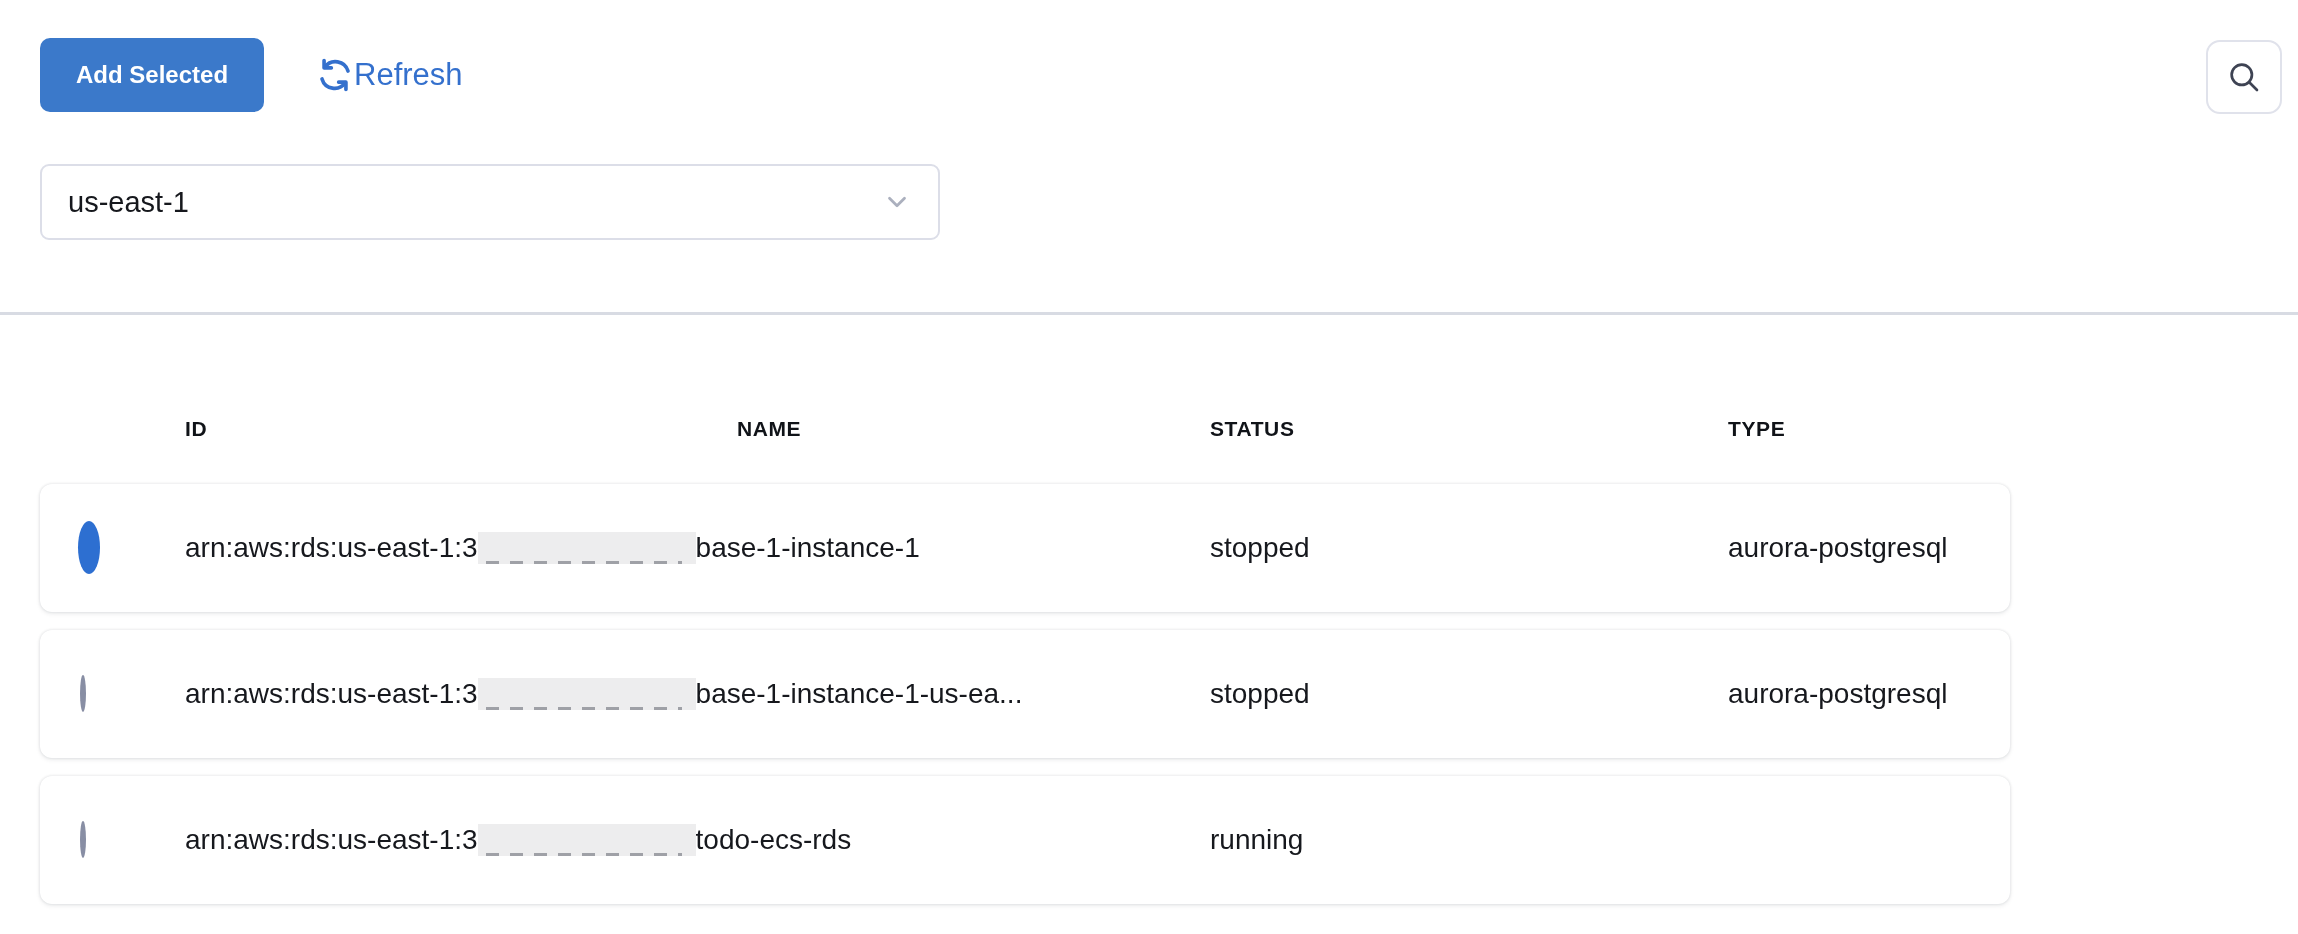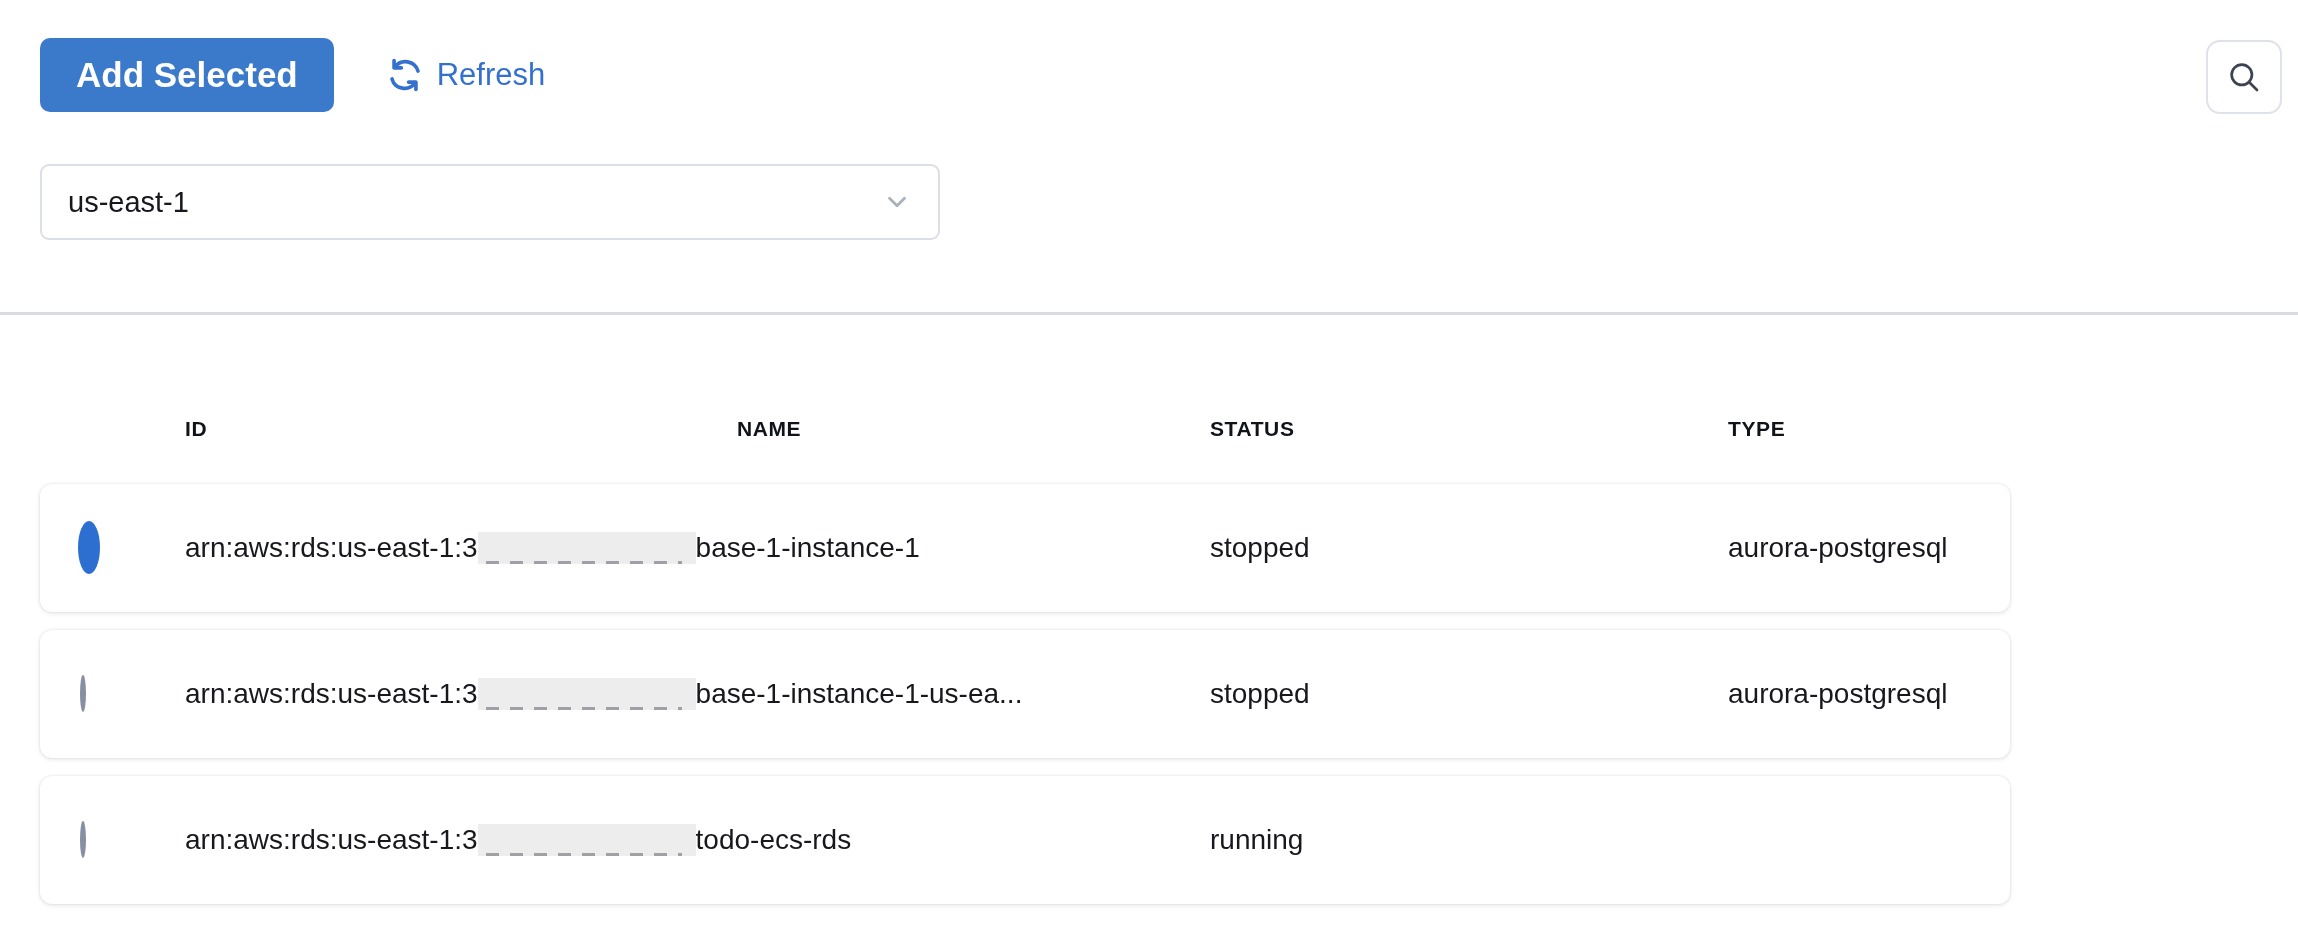--- a/index.html
+++ b/index.html
@@ -13,27 +13,27 @@
   }
 
   
   .toolbar {
     position: absolute; top: 38px; left: 40px;
     display: flex; align-items: center; gap: 52px;
   }
   .btn-primary {
     background: #3b79ca; color: #ffffff;
     font-family: "Liberation Sans", sans-serif;
-    font-weight: bold; font-size: 35px;
+    font-weight: bold; font-size: 24px;
     height: 74px; padding: 0 36px;
     border: none; border-radius: 10px;
     display: flex; align-items: center; cursor: pointer;
   }
   .refresh-link {
-    display: flex; align-items: center; gap: 13px;
+    display: flex; align-items: center; 
     color: #3470cd; font-size: 31px; cursor: pointer;
     text-decoration: none;
   }
   .search-btn {
     position: absolute; top: 40px; left: 2206px;
     width: 76px; height: 74px;
     background: #ffffff;
     border: 2px solid #e0e2eb; border-radius: 14px;
     display: flex; align-items: center; justify-content: center;
     cursor: pointer;

